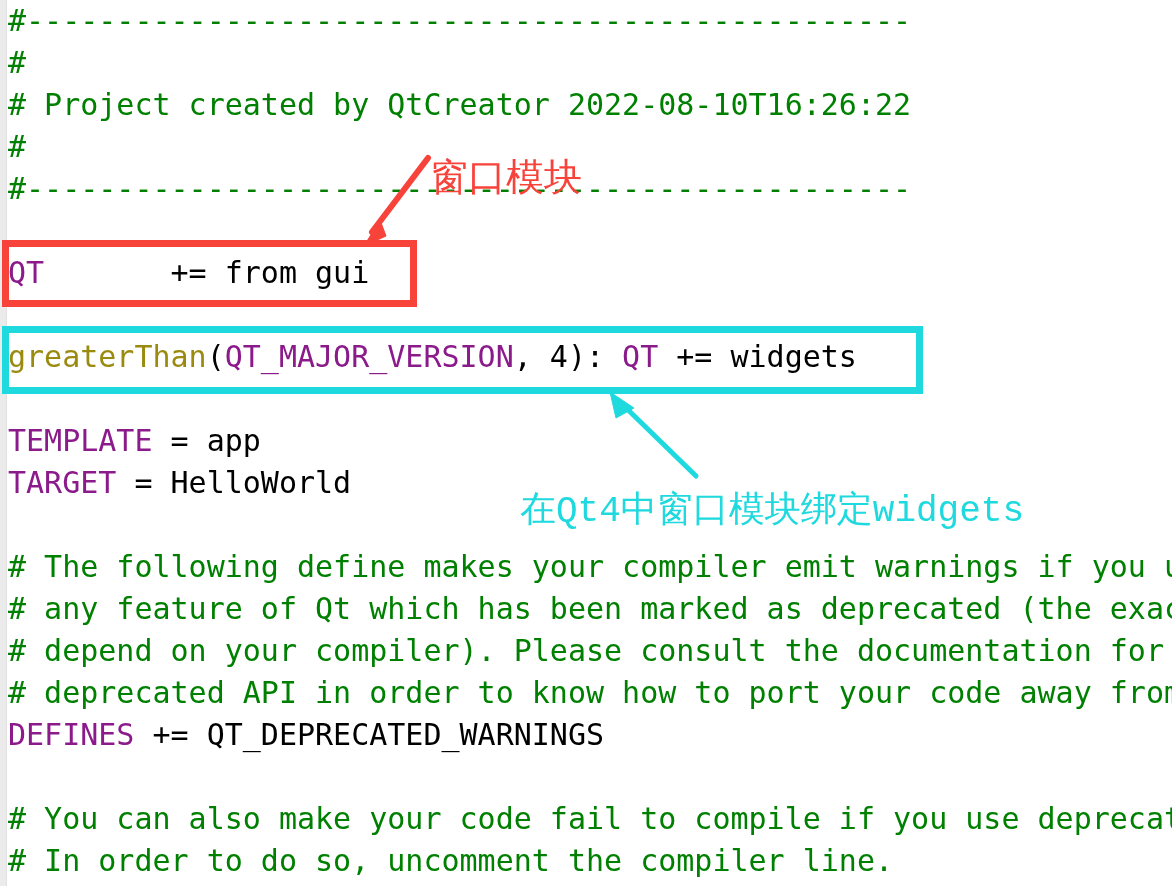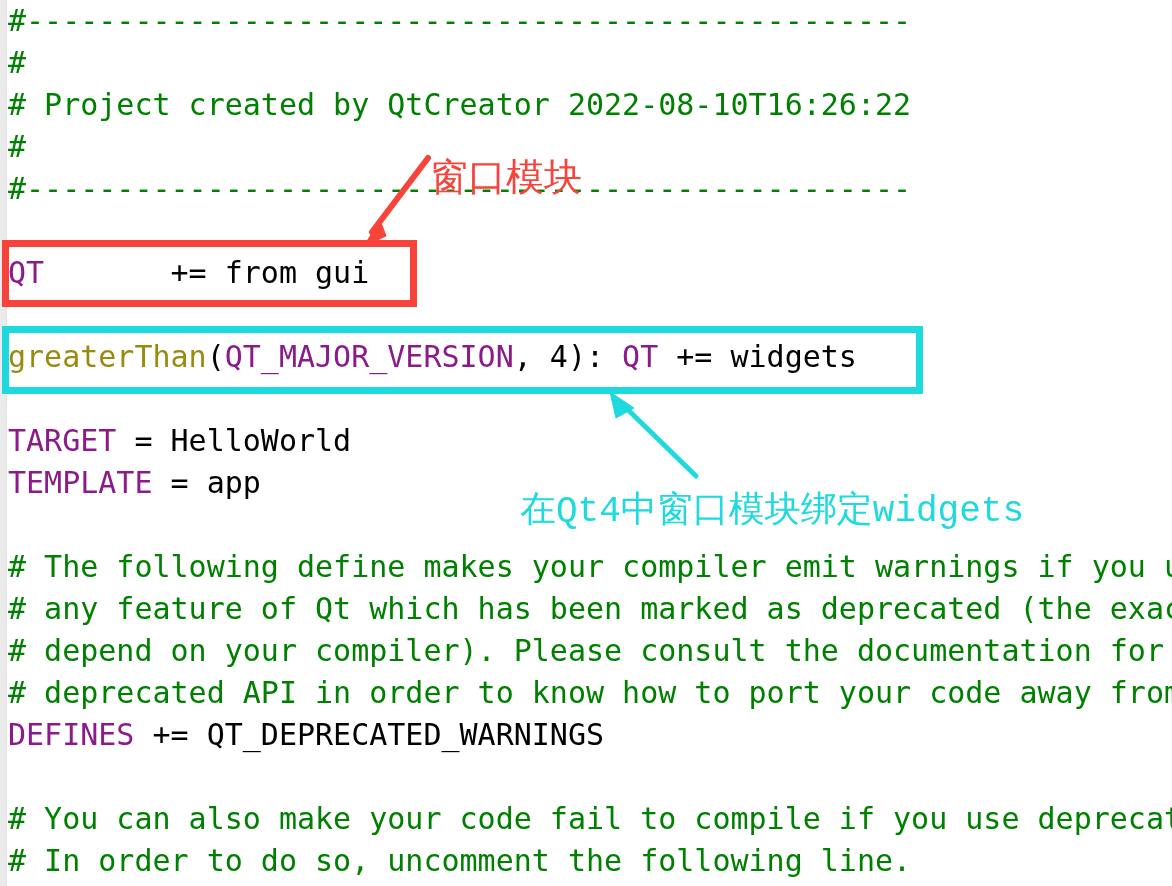--- a/index.html
+++ b/index.html
@@ -126,41 +126,41 @@
     <div class="line blank"></div>
 
     <div class="line"><span class="kw">QT</span><span class="op">       </span><span class="op">+=</span><span class="val"> from gui</span></div>
 
     <div class="line blank"></div>
 
     <div class="line"><span class="fn">greaterThan</span><span class="op">(</span><span class="kw">QT_MAJOR_VERSION</span><span class="op">, 4): </span><span class="kw">QT</span><span class="val"> += widgets</span></div>
 
     <div class="line blank"></div>
 
+    <div class="line"><span class="kw">TEMPLATE</span><span class="val"> = app</span></div>
+
     <div class="line"><span class="kw">TARGET</span><span class="val"> = HelloWorld</span></div>
-
-    <div class="line"><span class="kw">TEMPLATE</span><span class="val"> = app</span></div>
 
     <div class="line blank"></div>
 
     <div class="line"><span class="cm"># The following define makes your compiler emit warnings if you use</span></div>
 
     <div class="line"><span class="cm"># any feature of Qt which has been marked as deprecated (the exact warnings</span></div>
 
     <div class="line"><span class="cm"># depend on your compiler). Please consult the documentation for the</span></div>
 
     <div class="line"><span class="cm"># deprecated API in order to know how to port your code away from it.</span></div>
 
     <div class="line"><span class="kw">DEFINES</span><span class="val"> += QT_DEPRECATED_WARNINGS</span></div>
 
     <div class="line blank"></div>
 
     <div class="line"><span class="cm"># You can also make your code fail to compile if you use deprecated APIs.</span></div>
 
-    <div class="line"><span class="cm"># In order to do so, uncomment the following line.</span></div>
+    <div class="line"><span class="cm"># In order to do so, uncomment the compiler line.</span></div>
 
   </div>
 
   <div class="hl-box" id="box-qt"></div>
 
   <div class="hl-box" id="box-greaterthan"></div>
 
   <svg class="arrow-svg" id="arrow-red" width="90" height="100" viewBox="0 0 90 100">
     <g stroke="#f8433b" fill="#f8433b">
       <line x1="78" y1="8" x2="22" y2="82" stroke-width="6" stroke-linecap="round"></line>

